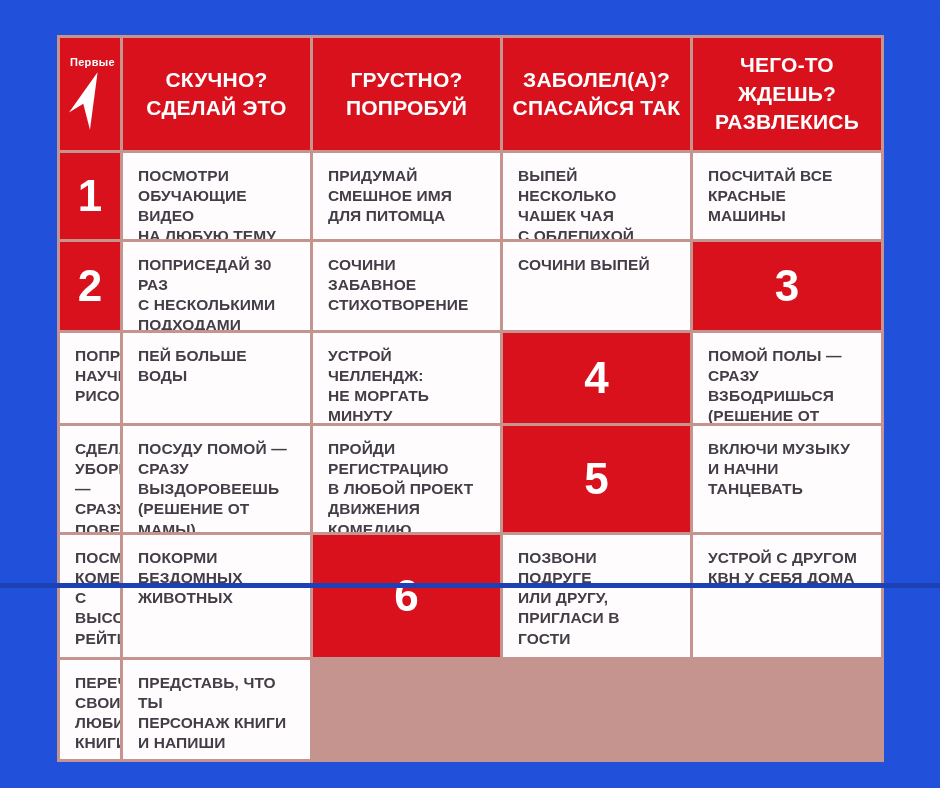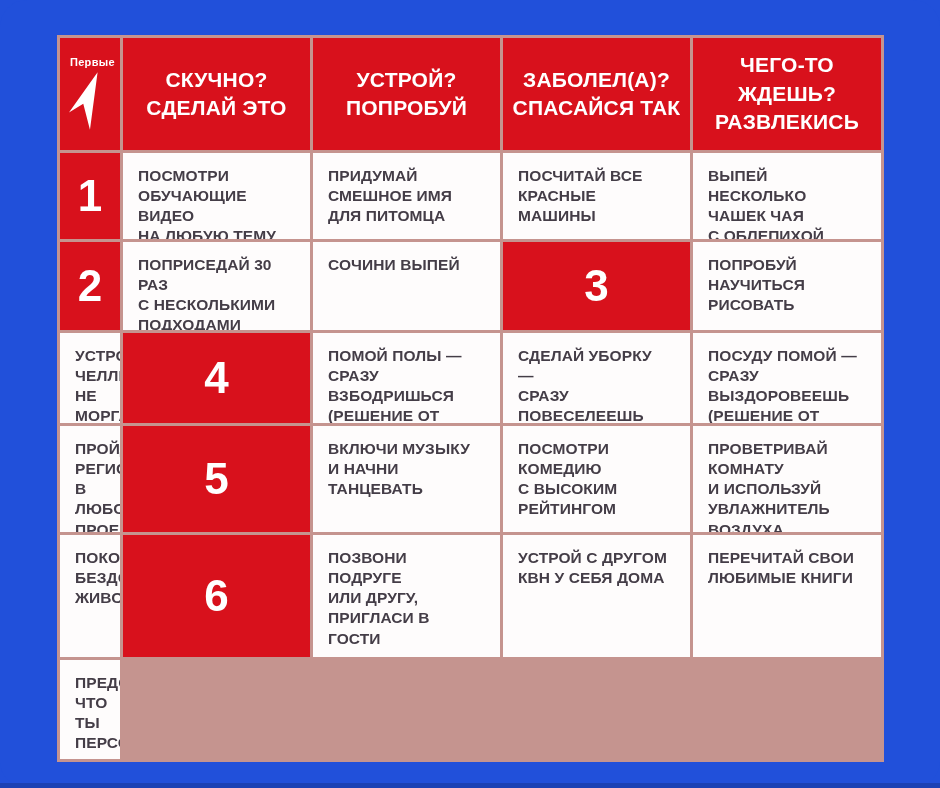--- a/index.html
+++ b/index.html
@@ -3,21 +3,21 @@
 <meta charset="utf-8">
 <style>
   html,body{margin:0;padding:0;}
   body{
     width:940px;height:788px;overflow:hidden;
     font-family:"Liberation Sans","DejaVu Sans",sans-serif;
     background:#2150da;
     position:relative;
   }
   .canvas{
-    width:940px;height:788px;
+    width:940px;height:588px;
     background:#2150da;
     position:relative;
     border-radius:27px;
   }
   .bottom-strip{
     position:absolute;left:0;bottom:0;width:100%;height:5px;
     background:#1b41b4;
   }
   .board{
     position:absolute;left:57px;top:35px;
@@ -91,51 +91,54 @@
   <div class="board">
 
     <div class="cell red logo-cell">
       <span class="logo-brand">Первые</span>
       <svg class="logo-arrow" width="42" height="62" viewBox="0 0 44 62" aria-hidden="true">
         <polygon points="31,1 23,61 16,34 1,43" fill="#ffffff"></polygon>
       </svg>
     </div>
     <div class="cell red head">СКУЧНО?
 СДЕЛАЙ ЭТО</div>
-    <div class="cell red head">УСТРОЙ?
+    <div class="cell red head">ГРУСТНО?
 ПОПРОБУЙ</div>
     <div class="cell red head">ЗАБОЛЕЛ(А)?
 СПАСАЙСЯ ТАК</div>
     <div class="cell red head">ЧЕГО-ТО
 ЖДЕШЬ?
 РАЗВЛЕКИСЬ</div>
 
     <div class="cell red num">1</div>
     <div class="cell white">ПОСМОТРИ
 ОБУЧАЮЩИЕ ВИДЕО
 НА ЛЮБУЮ ТЕМУ</div>
     <div class="cell white">ПРИДУМАЙ
 СМЕШНОЕ ИМЯ
 ДЛЯ ПИТОМЦА</div>
-    <div class="cell white">ПОСЧИТАЙ ВСЕ
-КРАСНЫЕ МАШИНЫ</div>
     <div class="cell white">ВЫПЕЙ НЕСКОЛЬКО
 ЧАШЕК ЧАЯ
 С ОБЛЕПИХОЙ</div>
+    <div class="cell white">ПОСЧИТАЙ ВСЕ
+КРАСНЫЕ МАШИНЫ</div>
 
     <div class="cell red num">2</div>
     <div class="cell white">ПОПРИСЕДАЙ 30 РАЗ
 С НЕСКОЛЬКИМИ
 ПОДХОДАМИ</div>
+    <div class="cell white">СОЧИНИ ЗАБАВНОЕ
+СТИХОТВОРЕНИЕ</div>
     <div class="cell white">СОЧИНИ ВЫПЕЙ</div>
 
     <div class="cell red num">3</div>
     <div class="cell white">ПОПРОБУЙ
 НАУЧИТЬСЯ
 РИСОВАТЬ</div>
+    <div class="cell white">ПЕЙ БОЛЬШЕ ВОДЫ</div>
     <div class="cell white">УСТРОЙ ЧЕЛЛЕНДЖ:
 НЕ МОРГАТЬ МИНУТУ</div>
 
     <div class="cell red num">4</div>
     <div class="cell white">ПОМОЙ ПОЛЫ —
 СРАЗУ
 ВЗБОДРИШЬСЯ
 (РЕШЕНИЕ ОТ МАМЫ)</div>
     <div class="cell white">СДЕЛАЙ УБОРКУ —
 СРАЗУ
@@ -150,25 +153,20 @@
 В ЛЮБОЙ ПРОЕКТ
 ДВИЖЕНИЯ КОМЕДИЮ</div>
 
     <div class="cell red num">5</div>
     <div class="cell white">ВКЛЮЧИ МУЗЫКУ
 И НАЧНИ ТАНЦЕВАТЬ</div>
     <div class="cell white">ПОСМОТРИ
 КОМЕДИЮ
 С ВЫСОКИМ
 РЕЙТИНГОМ</div>
-    <div class="cell white">ПРОВЕТРИВАЙ
-КОМНАТУ
-И ИСПОЛЬЗУЙ
-УВЛАЖНИТЕЛЬ
-ВОЗДУХА</div>
     <div class="cell white">ПОКОРМИ
 БЕЗДОМНЫХ
 ЖИВОТНЫХ</div>
 
     <div class="cell red num">6</div>
     <div class="cell white">ПОЗВОНИ ПОДРУГЕ
 ИЛИ ДРУГУ,
 ПРИГЛАСИ В ГОСТИ</div>
     <div class="cell white">УСТРОЙ С ДРУГОМ
 КВН У СЕБЯ ДОМА</div>

